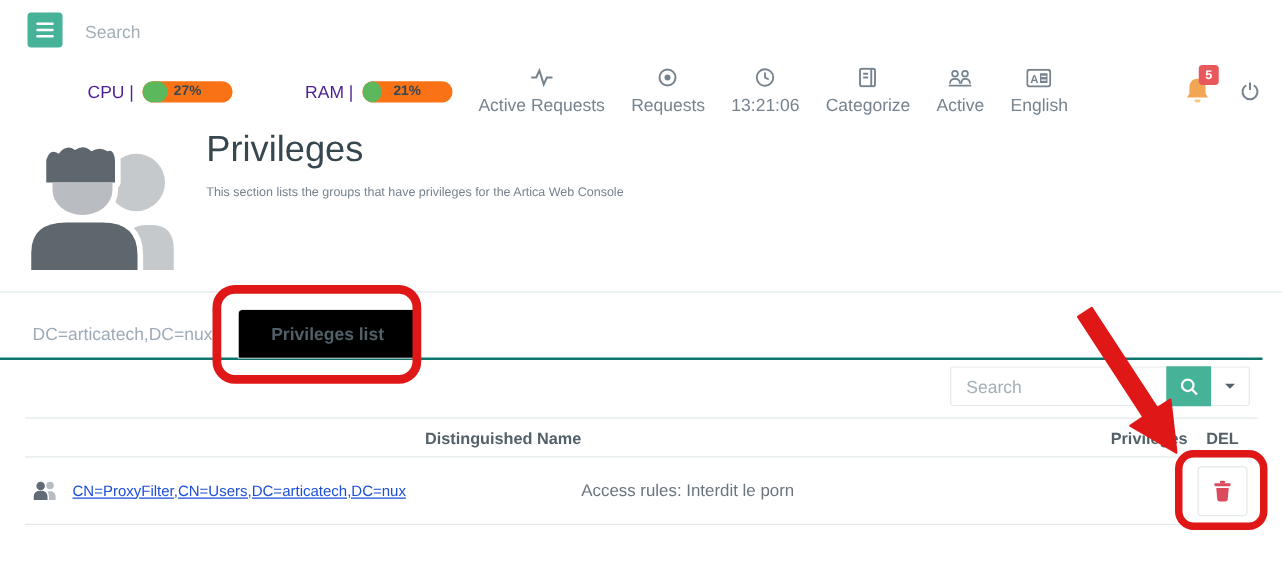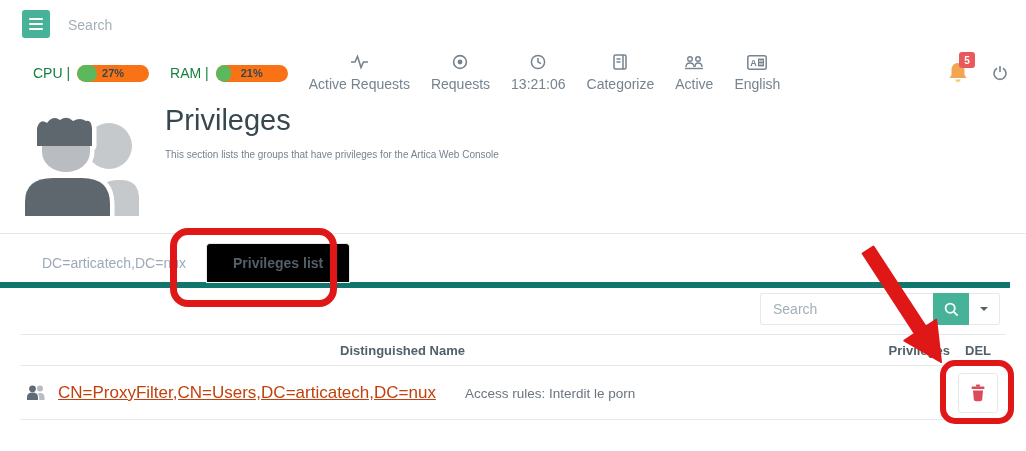--- a/index.html
+++ b/index.html
@@ -15,40 +15,40 @@
     border:none; outline:none; font-size:14px; color:#76838f; background:transparent; }
   .top-search::placeholder { color:#a3afb7; }
 
   
   .toolbar { position:absolute; left:0; right:0; top:56px; height:34px;
     display:flex; align-items:center; padding:0 18px 0 33px; gap:21px;
     color:#76838f; font-size:14px; white-space:nowrap; }
   .tb-item { display:flex; align-items:center; gap:6px; cursor:pointer; color:#76838f;flex-direction:column; }
   .tb-item svg { flex:none; }
   .meter { display:flex; align-items:center; gap:7px; }
-  .meter-label { color:#15803d; }
+  .meter-label { color:#4c1d95;margin-left:37px; }
   .bar { position:relative; width:72px; height:17px; background:#f97316; border-radius:9px; overflow:hidden; }
   .bar-fill { position:absolute; left:0; top:0; bottom:0; background:#5cb85c; border-radius:9px; }
   .bar-text { position:relative; display:block; text-align:center; font-size:11px; font-weight:bold;
     color:#37474f; line-height:17px; }
   .bell-wrap { position:relative; margin-left:auto; cursor:pointer; width:24px; height:26px; }
   .badge { position:absolute; right:-4px; top:-8px; min-width:16px; height:16px; padding:0 4px;
     background:#e9595b; color:#fff; font-size:10px; font-weight:bold; border-radius:3px;
     display:flex; align-items:center; justify-content:center; }
 
   
   .hdr-icon { position:absolute; left:20px; top:106px; }
   .hdr-text { position:absolute; left:165px; top:104px; }
   .hdr-title { font-size:29px; font-weight:normal; color:#37474f; }
   .hdr-sub { margin-top:12px; font-size:10px; color:#76838f; }
   .hdr-sep { position:absolute; left:0; right:0; top:233px; height:1px; background:#e4eaec; }
 
   
   .tabs { position:absolute; left:0; right:16px; top:247px; height:41px;
-    display:flex; align-items:flex-end; padding-left:22px; border-bottom:6px solid #0f766e; }
+    display:flex; align-items:flex-end; padding-left:6px; border-bottom:2px solid #0f766e; }
   .tab { font-size:14px; line-height:38px; padding:0 20px; cursor:pointer; }
   .tab.inactive { color:#9daab8; }
   .tab.active { background:#000000; border:1px solid #e4eaec; border-bottom:1px solid #fff;
     border-radius:4px 4px 0 0; margin-bottom:-1px; padding:0 26px;
     color:#526069; font-weight:bold; }
 
   
   .search-row { position:absolute; top:293px; right:26px; display:flex; height:32px; }
   .search-input { width:173px; height:32px; border:1px solid #e4eaec; border-right:none;
     border-radius:3px 0 0 3px; padding:0 12px; font-size:14px; color:#76838f; outline:none; }
@@ -62,21 +62,21 @@
 
   
   .tbl { position:absolute; left:20px; right:20px; top:334px; border-top:1px solid #e4eaec; }
   .tbl-head { display:flex; align-items:center; height:31px; border-bottom:1px solid #e4eaec;
     font-size:13px; font-weight:bold; color:#526069;text-align:right; }
   .tbl-row { display:flex; align-items:center; height:54px; border-bottom:1px solid #e4eaec; }
   .col-icon { width:38px; padding-left:5px; display:flex; align-items:center; }
   .col-dn { width:407px; }
   .col-priv { width:485px; }
   .col-del { flex:1; display:flex; align-items:center; justify-content:center; }
-  .dn-link { font-size:17px; color:#c2410c; text-decoration:underline; cursor:pointer; }
+  .dn-link { font-size:12px; color:#1d4ed8; text-decoration:underline; cursor:pointer; }
   .priv-text { font-size:13.5px; color:#6b7580; }
   .trash-btn { width:40px; height:40px; background:#fff; border:1px solid #e4eaec;
     border-radius:3px; cursor:pointer; display:flex; align-items:center; justify-content:center; }
 
   
   .ann { position:absolute; border:7px solid #e01717; border-radius:18px; pointer-events:none; }
   .ann-tab { left:170px; top:228px; width:167px; height:79px; }
   .ann-trash { left:940px; top:360px; width:74px; height:64px; border-width:6px; border-radius:15px; }
   .arrow-overlay { position:absolute; left:0; top:0; width:1026px; height:451px; pointer-events:none; }
 </style>

